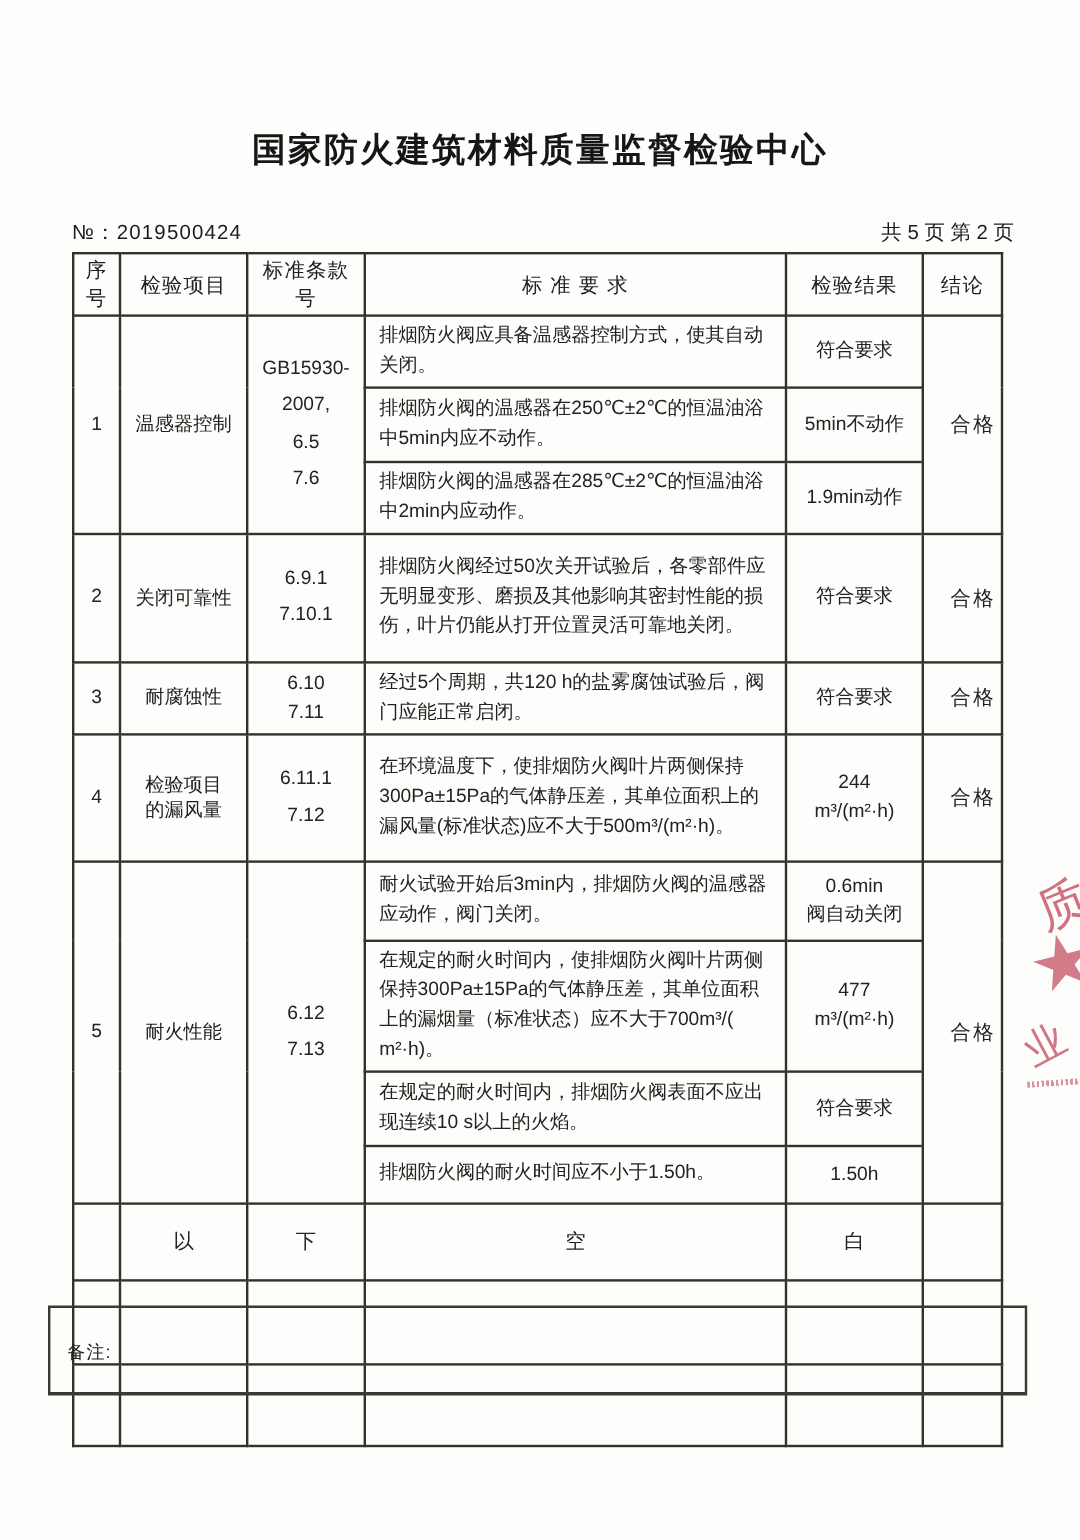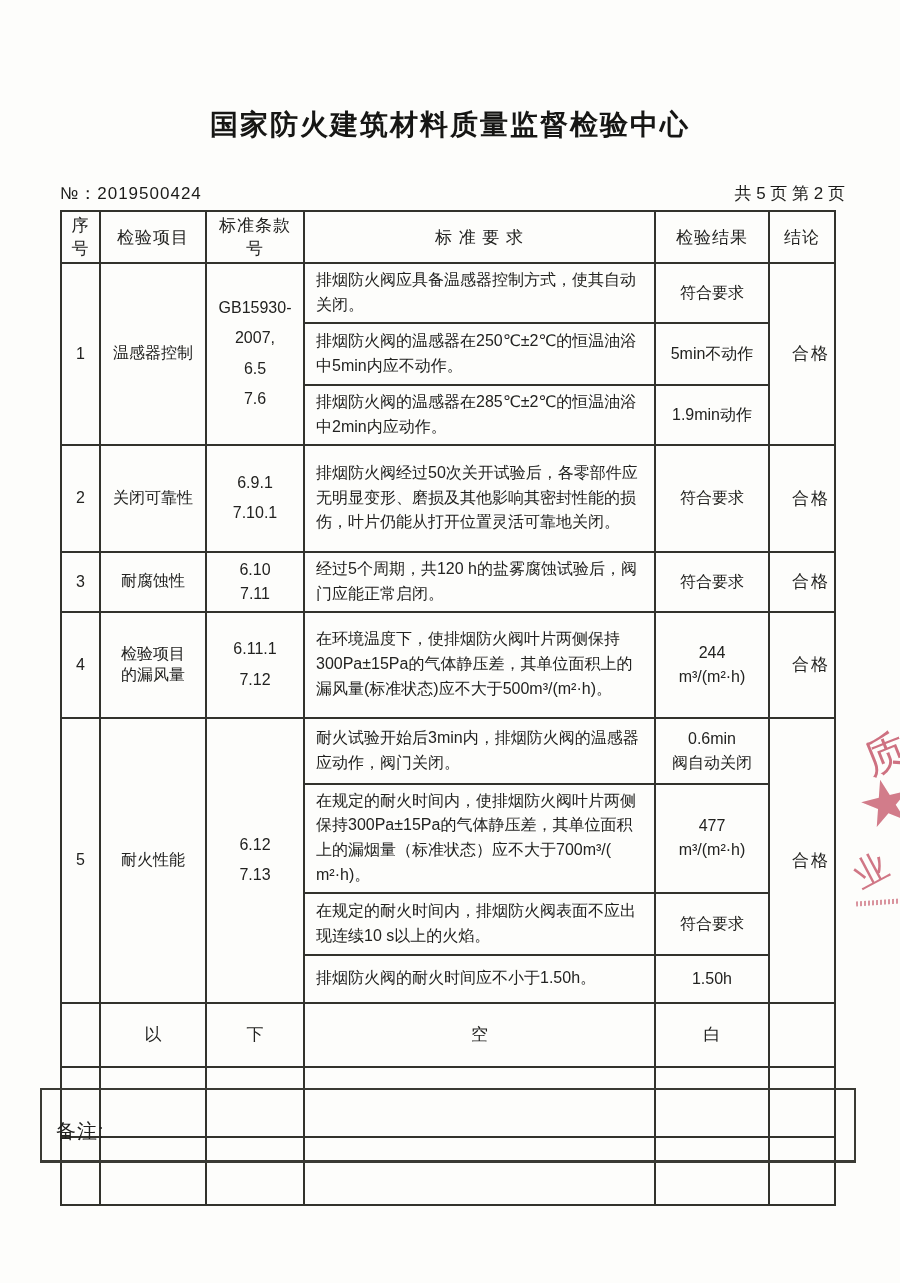--- a/index.html
+++ b/index.html
@@ -58,21 +58,21 @@
   tr.h64 td { height:64px; }
   tr.h62 td { height:62px; }
   .remarks-box {
     position:absolute; top:1088px; left:40px;
     width:812px; height:70px;
     border:2px solid #3a3a34;
     border-bottom-width:3px;
   }
   .remarks-label {
     position:absolute; left:14px; top:28px;
-    font-size:20px; color:#20201e; letter-spacing:1px;
+    font-size:15px; color:#20201e; letter-spacing:1px;
   }
   
   .stamp { position:absolute; top:700px; left:840px; width:60px; height:230px; color:#c24b5f; }
   .stamp-char-top {
     position:absolute; left:24px; top:26px;
     font-size:42px; transform:rotate(-22deg);
     opacity:.78;
   }
   .stamp-star {
     position:absolute; left:18px; top:72px;

